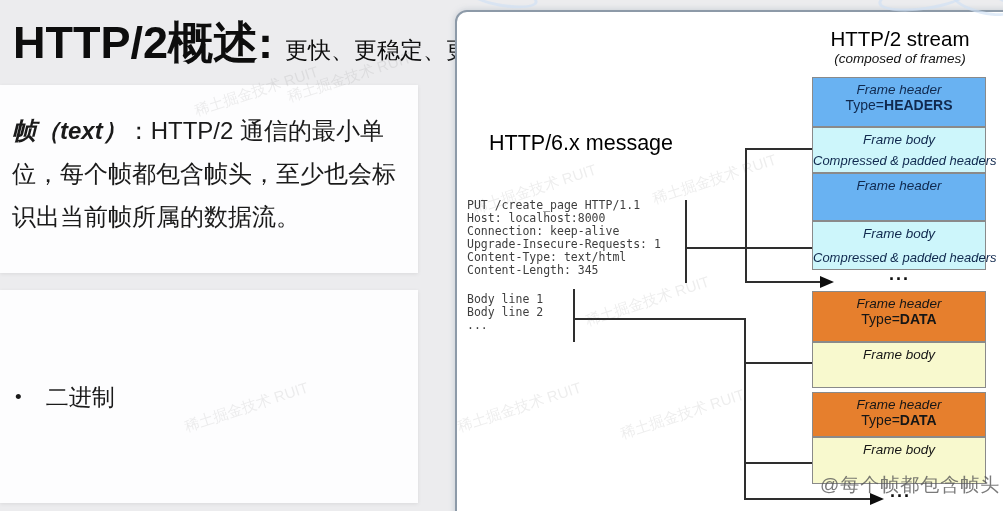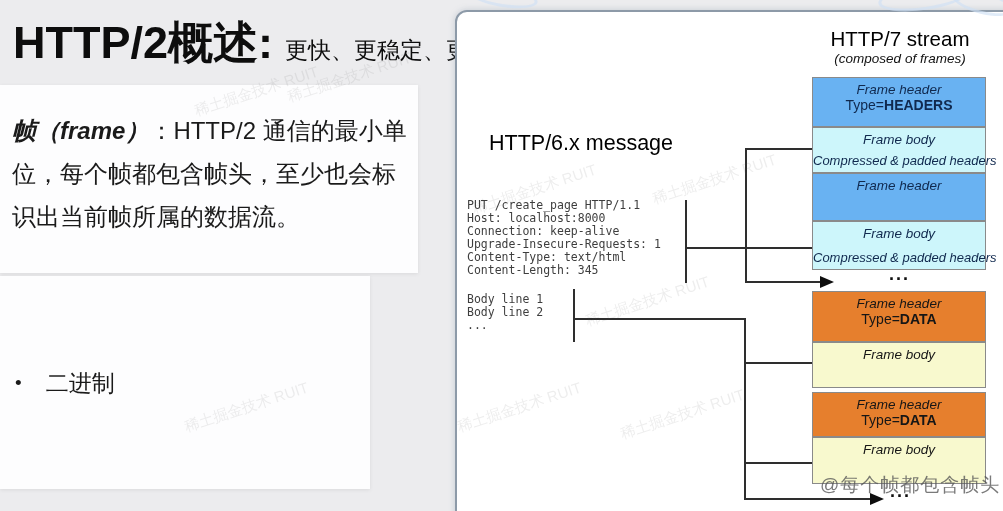--- a/index.html
+++ b/index.html
@@ -10,21 +10,21 @@
     color:#141414;
   }
   
   .title-row { position:absolute; left:13px; top:13px; white-space:nowrap; }
   .slide-title { font-size:45px; font-weight:600; color:#0d0d0d; }
   .slide-subtitle { font-size:23px; font-weight:500; margin-left:12px; color:#0d0d0d; }
   .card { position:absolute; left:0; background:#fdfdfe; box-shadow:0 1px 4px rgba(0,0,0,.08); }
   .card-def { top:85px; width:418px; height:188px; }
   .def-text { padding:24px 10px 0 12px; font-size:24px; line-height:43px; color:#1a1a1a; }
   .def-term { font-weight:700; font-style:italic; }
-  .card-bullets { top:276px; width:370px; height:213px; }
+  .card-bullets { top:290px; width:418px; height:213px; }
   .bullet-row { position:absolute; left:15px; top:92px; font-size:23px; color:#1a1a1a; }
   .bullet-dot { font-size:19px; margin-right:24px; vertical-align:2px; }
   
   .panel {
     position:absolute; left:455px; top:10px; width:560px; height:515px;
     background:#ffffff; border:2px solid #8d9aa8; border-top-left-radius:12px;
     box-shadow:0 0 6px rgba(120,140,160,.35);
   }
   .doodle { position:absolute; border:3px solid #cfe0f5; border-radius:50%; opacity:.65; }
   .doodle.d1 { left:878px; top:-16px; width:92px; height:26px; transform:rotate(-8deg); }
@@ -96,36 +96,36 @@
 <body>
 
 <div class="page">
 
   <div class="title-row">
     <span class="slide-title">HTTP/2概述:</span><span class="slide-subtitle">更快、更稳定、更简单</span>
   </div>
 
   <div class="card card-def">
     <div class="def-text">
-      <span class="def-term">帧（frame）</span><span>：HTTP/2 通信的最小单位，每个帧都包含帧头，至少也会标识出当前帧所属的数据流。</span>
+      <span class="def-term">帧（text）</span><span>：HTTP/2 通信的最小单位，每个帧都包含帧头，至少也会标识出当前帧所属的数据流。</span>
     </div>
   </div>
 
   <div class="card card-bullets">
     <div class="bullet-row">
       <span class="bullet-dot">•</span><span>二进制</span>
     </div>
   </div>
 
   <div class="panel"></div>
   <div class="doodle d1"></div>
   <div class="doodle d2"></div>
   <div class="doodle d3"></div>
 
-  <div class="h2-title">HTTP/7 stream</div>
+  <div class="h2-title">HTTP/2 stream</div>
   <div class="h2-sub">(composed of frames)</div>
 
   <div class="h1x-label">HTTP/6.x message</div>
   <pre class="mono h1x-headers">PUT /create_page HTTP/1.1
 Host: localhost:8000
 Connection: keep-alive
 Upgrade-Insecure-Requests: 1
 Content-Type: text/html
 Content-Length: 345</pre>
   <pre class="mono h1x-body">Body line 1

